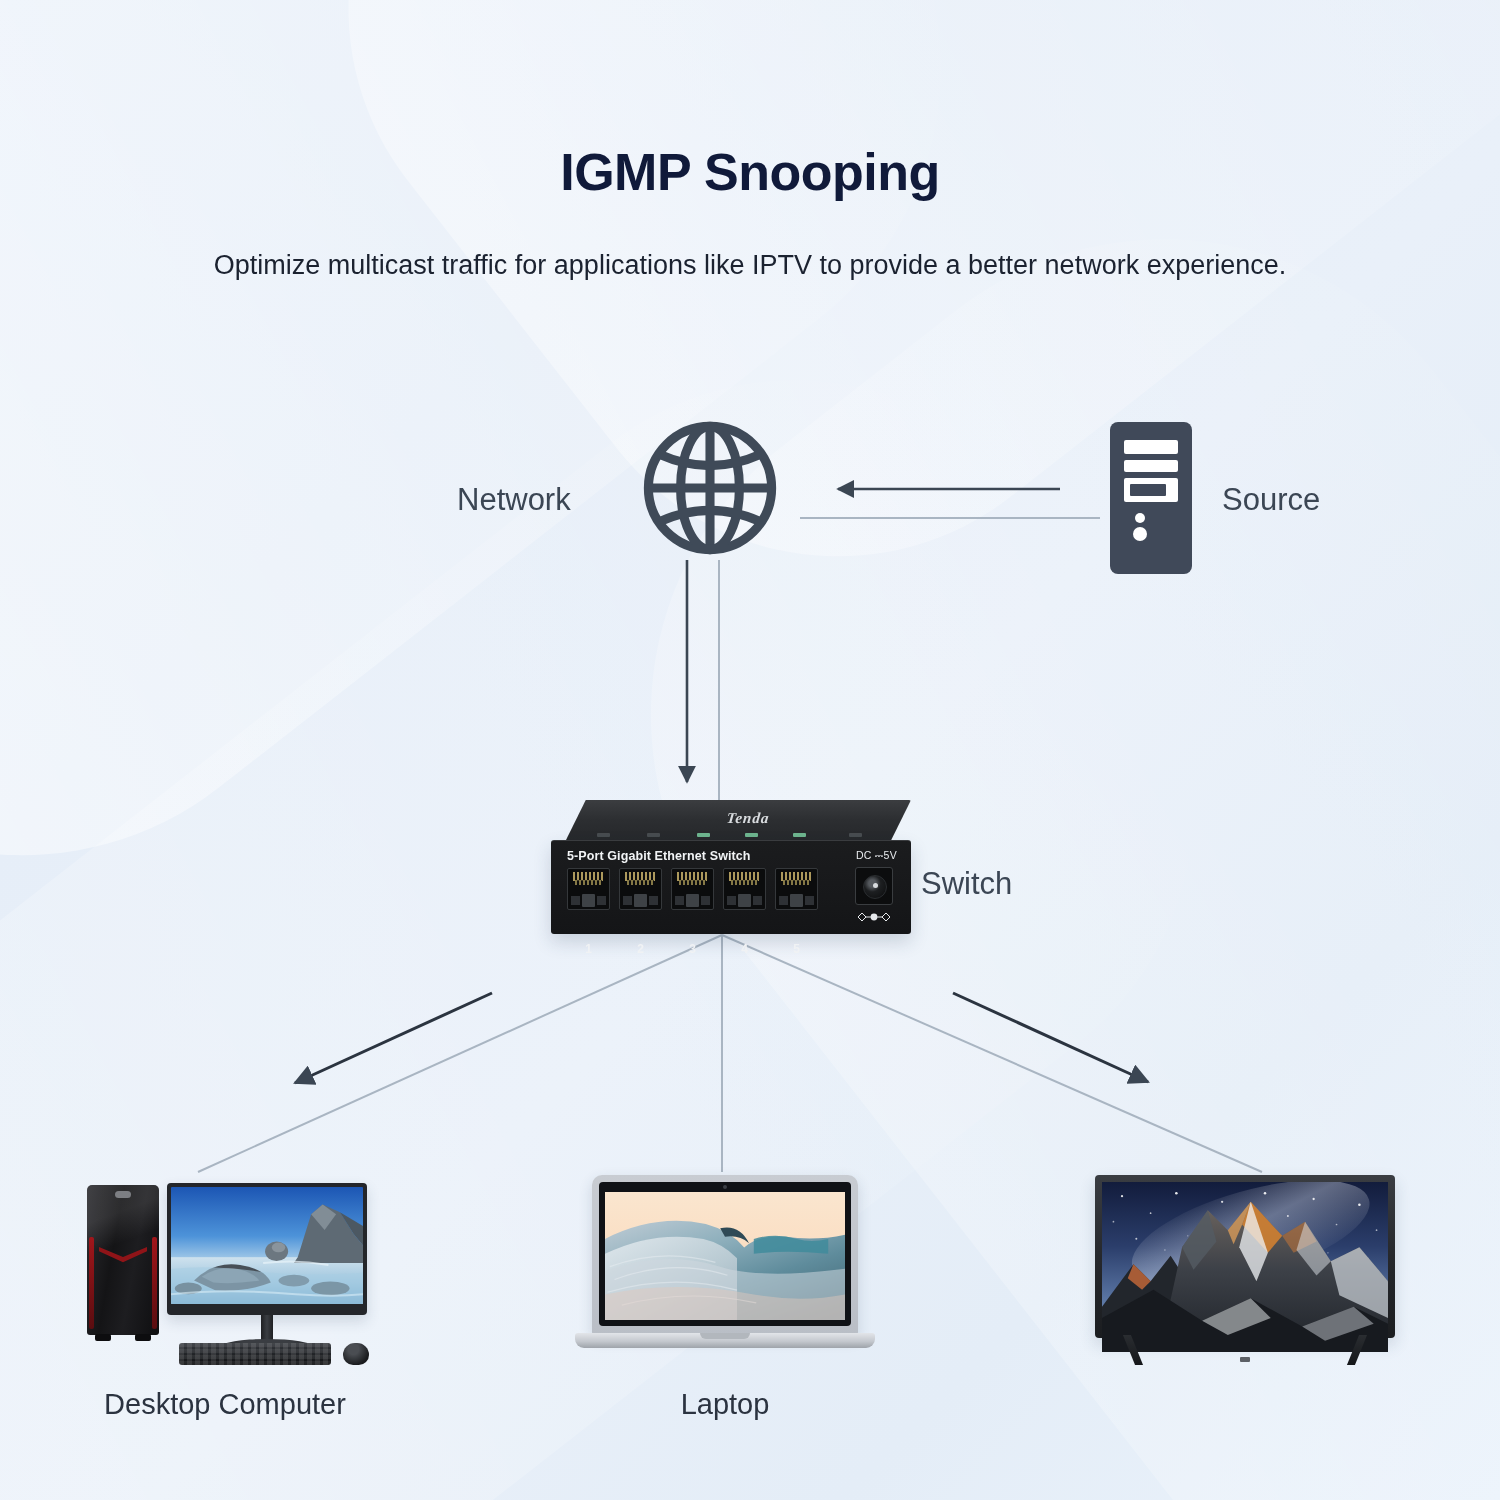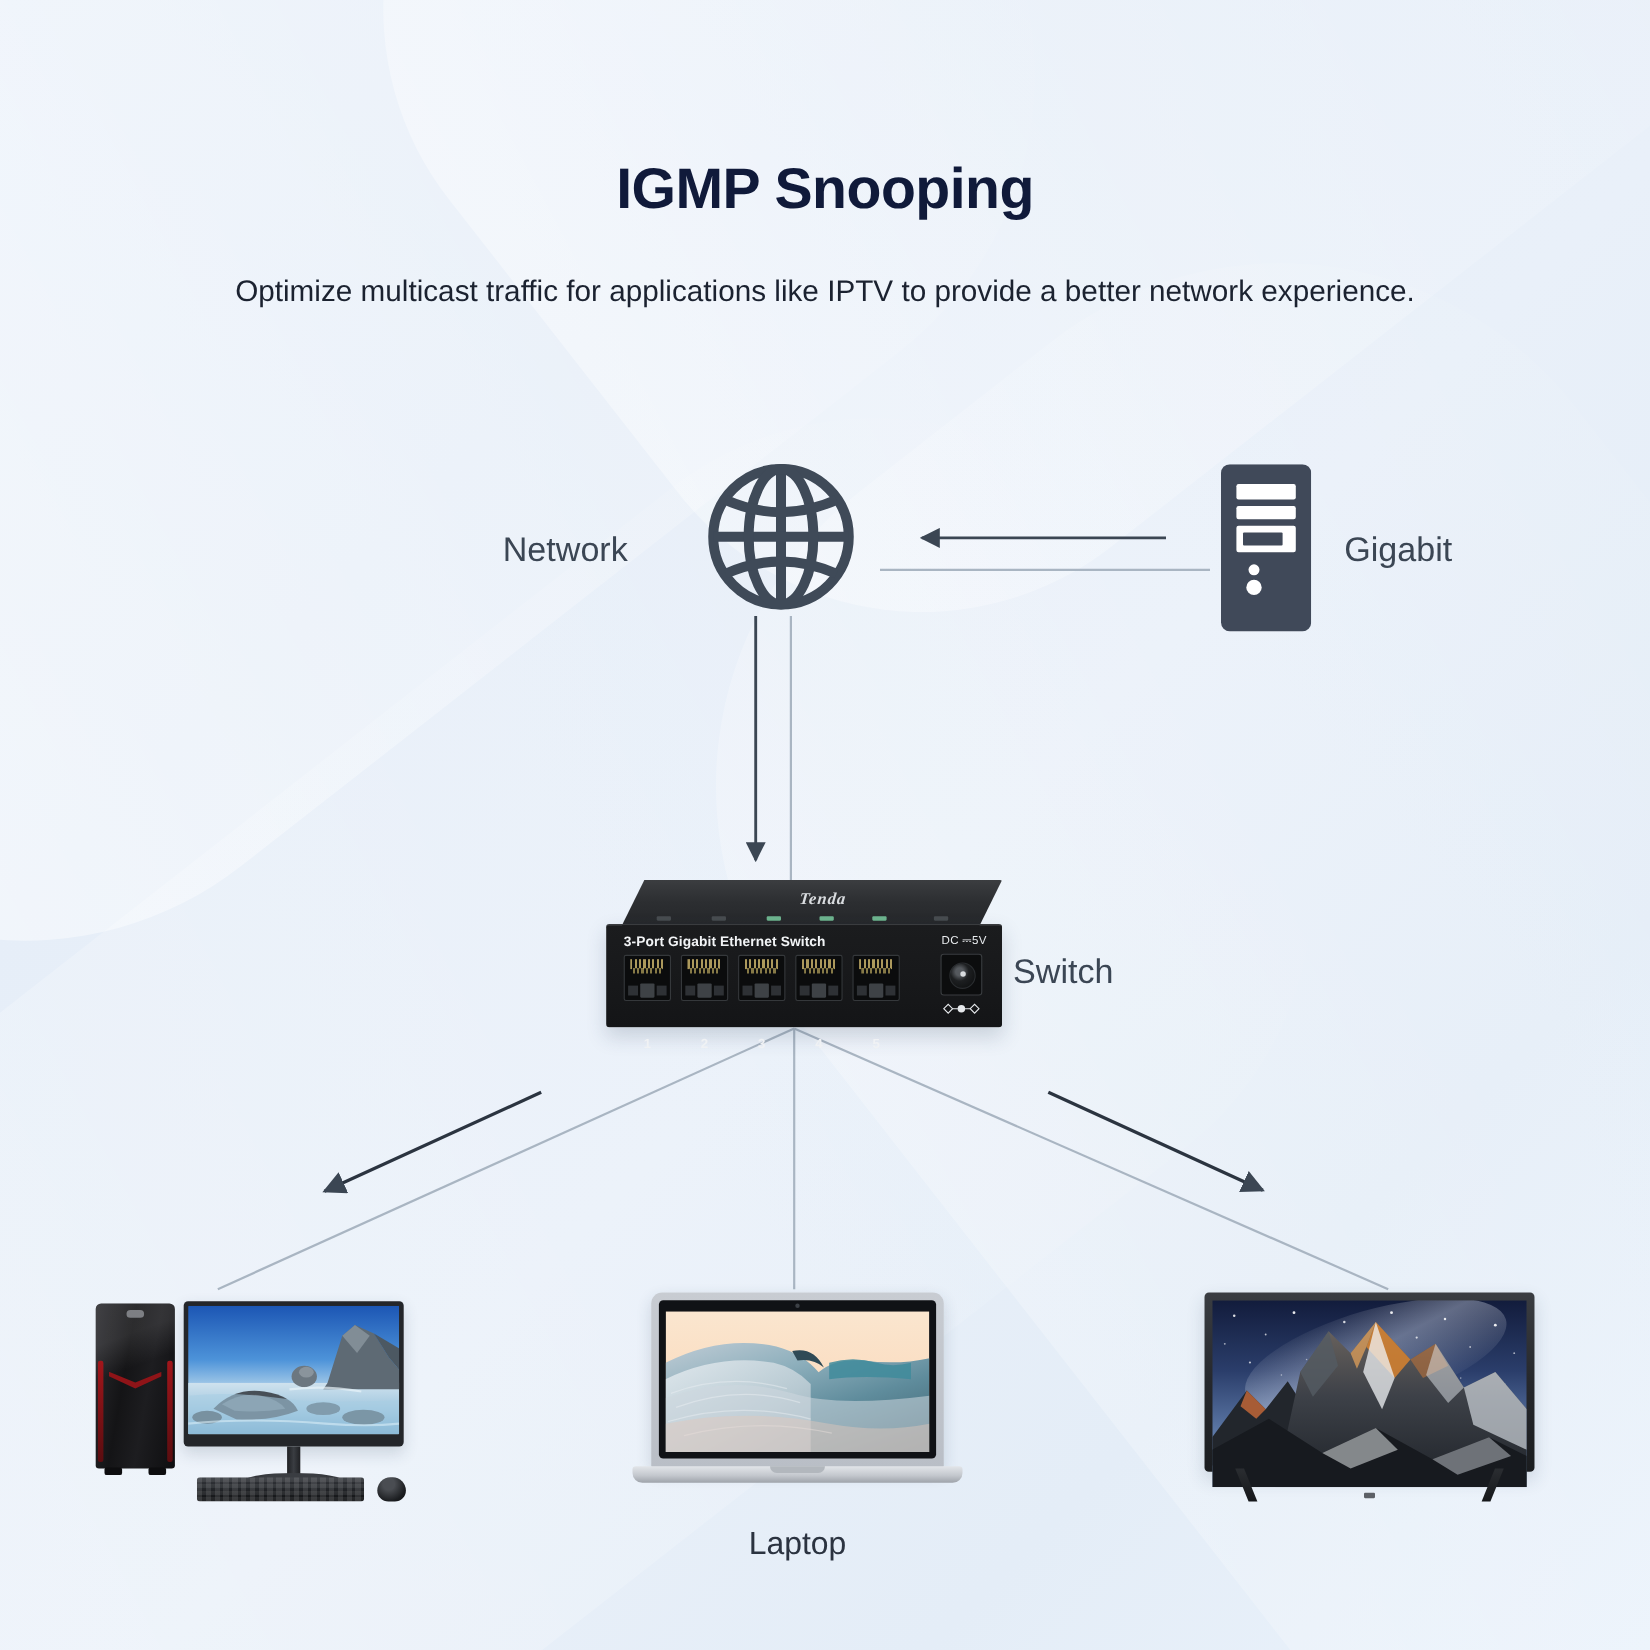--- a/index.html
+++ b/index.html
@@ -314,37 +314,37 @@
     <svg viewBox="0 0 82 152" width="82" height="152">
       <rect x="0" y="0" width="82" height="152" rx="8" fill="#404959"></rect>
       <rect x="14" y="18" width="54" height="14" rx="2" fill="#ffffff"></rect>
       <rect x="14" y="38" width="54" height="12" rx="2" fill="#ffffff"></rect>
       <rect x="14" y="56" width="54" height="24" rx="2" fill="#ffffff"></rect>
       <rect x="20" y="62" width="36" height="12" rx="1" fill="#404959"></rect>
       <circle cx="30" cy="96" r="5" fill="#ffffff"></circle>
       <circle cx="30" cy="112" r="7" fill="#ffffff"></circle>
     </svg>
   </div>
-  <div class="node-label" style="left:1222px; top:482px;">Gigabit</div>
+  <div class="node-label" style="left:1222px; top:482px;">Source</div>
 
   <div id="switch">
     <div class="sw-top">
       <div class="sw-logo">Tenda</div>
     </div>
     <div class="sw-leds">
       <div class="sw-led" style="left:0px;"></div>
       <div class="sw-led" style="left:50px;"></div>
       <div class="sw-led on" style="left:100px;"></div>
       <div class="sw-led on" style="left:148px;"></div>
       <div class="sw-led on" style="left:196px;"></div>
       <div class="sw-led" style="left:252px;"></div>
     </div>
 
     <div class="sw-face">
-      <div class="sw-model">3-Port Gigabit Ethernet Switch</div>
+      <div class="sw-model">5-Port Gigabit Ethernet Switch</div>
       <div class="sw-dc">DC ⎓5V</div>
 
       <div class="port-row">
         <div class="port" style="left:0px;">
           <div class="pins"></div>
           <div class="pins2"></div>
           <div class="wing-l"></div>
           <div class="wing-r"></div>
           <div class="notch"></div>
         </div>
@@ -442,20 +442,21 @@
           <path d="M96,78 Q130,74 164,80" stroke="#e8f3fa" stroke-width="2" fill="none" opacity=".7"></path>
           <path d="M0,110 Q60,104 130,110 Q170,113 200,110" stroke="#d8ecf7" stroke-width="2" fill="none" opacity=".6"></path>
         </svg>
       </div>
       <div class="stand-neck"></div>
       <div class="stand-base"></div>
     </div>
     <div class="keyboard"></div>
     <div class="mouse"></div>
   </div>
+  <div class="bottom-label" style="left:0px; top:1388px; width:450px;">Desktop Computer</div>
 
   <div id="laptop" class="device">
     <div class="lap-lid">
       <div class="lap-inner">
         <div class="lap-cam"></div>
         <div class="lap-screen">
           <svg class="wall-img" viewBox="0 0 200 120" preserveAspectRatio="none">
             <defs>
               <linearGradient id="skyB" x1="0" y1="0" x2="0" y2="1">
                 <stop offset="0%" stop-color="#fae6cf"></stop>

